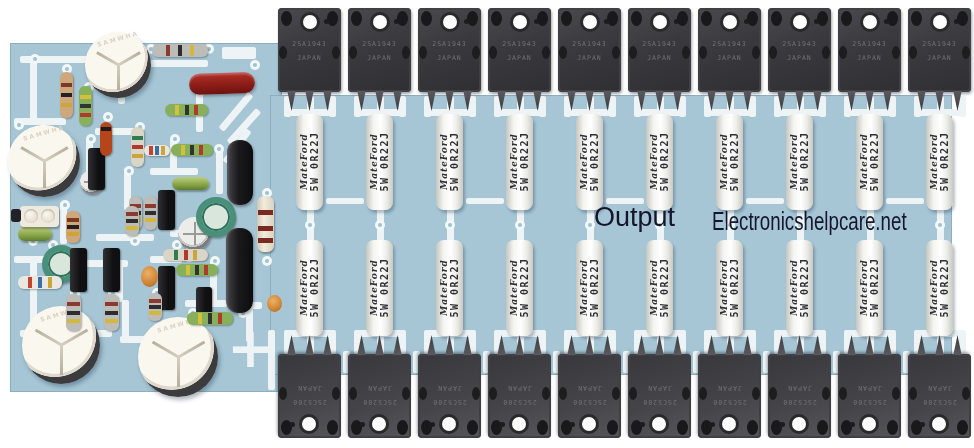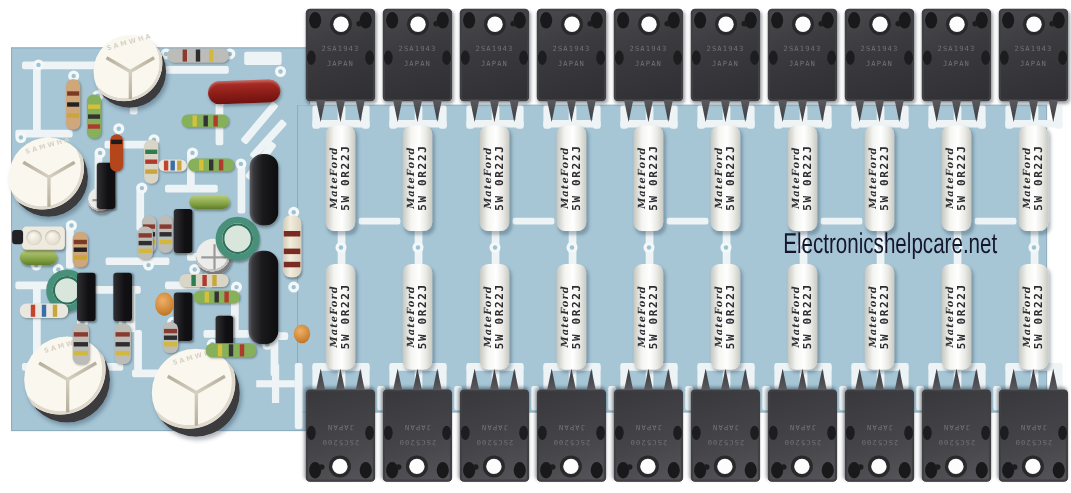--- a/index.html
+++ b/index.html
@@ -93,20 +93,21 @@
   #plus-mark{left:227px;top:320px;font-size:56px;line-height:56px;font-weight:bold;
      color:#eef4f6;font-family:"DejaVu Sans",sans-serif;z-index:2;}
 </style>
 </head>
 <body>
 
 <div id="stage">
   <div class="board" id="board-left" style="left:10px;top:43px;width:272px;height:349px;"></div>
   <div class="board" id="board-right" style="left:270px;top:95px;width:682px;height:280px;"></div>
 
+  <div class="label" id="out-label">Output</div>
   <div class="label" id="site-label">Electronicshelpcare.net</div>
   <div class="label" id="plus-mark">+</div>
 <div class="tr" style="left: 283.5px; top: 96px; width: 7px; height: 21px;"></div>
     <div class="tr" style="left: 328.5px; top: 96px; width: 7px; height: 21px;"></div>
     <div class="tr" style="left: 283.5px; top: 109px; width: 52px; height: 7px;"></div>
     <div class="tr" style="left: 306.5px; top: 96px; width: 7px; height: 22px;"></div>
     <div class="tr" style="left: 306.5px; top: 206px; width: 7px; height: 36px;"></div>
     <div class="pad" style="left: 304.5px; top: 220px;"></div>
     <div class="tr" style="left: 306.5px; top: 330px; width: 7px; height: 24px;"></div>
     <div class="tr" style="left: 283.5px; top: 330px; width: 52px; height: 7px;"></div>

